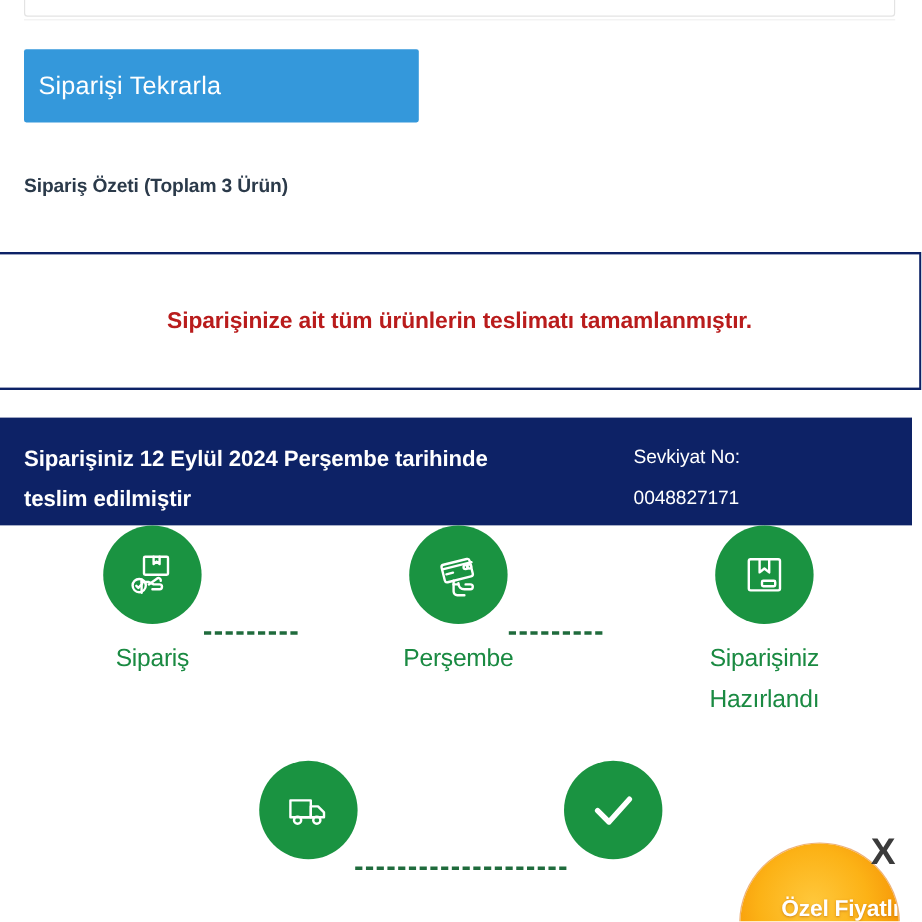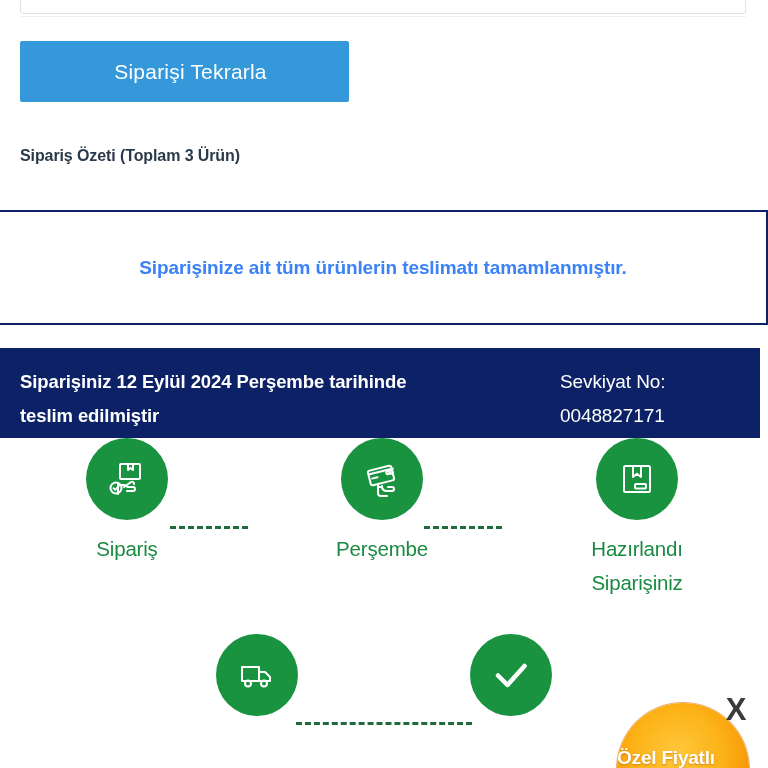--- a/index.html
+++ b/index.html
@@ -39,21 +39,21 @@
     position: absolute;
     left: 20px; top: 41px;
     width: 329px; height: 61px;
     background: #3498db;
     border: none;
     border-radius: 2px;
     color: #ffffff;
     font-size: 21px;
     font-family: "Liberation Sans", sans-serif;
     letter-spacing: .2px;
-    text-align: center;
+    text-align: left;
     line-height: 61px;
     padding: 0 0 0 12px;
     cursor: pointer;
     white-space: nowrap;
   }
 
   
   .section-heading {
     position: absolute;
     left: 20px; top: 147px;
@@ -71,21 +71,21 @@
     width: 770px; height: 115px;
     background: #ffffff;
     border: 2px solid #0d2266;
     display: flex;
     align-items: center;
     justify-content: center;
   }
   .notice-text {
     font-size: 19px;
     font-weight: bold;
-    color: #3b82f6;
+    color: #b91c1c;
     letter-spacing: -.1px;
     text-align: center;
     white-space: nowrap;
   }
 
   
   .ship-panel {
     position: absolute;
     left: 0px; top: 348px;
     width: 760px; height: 420px;
@@ -104,24 +104,23 @@
     left: 20px; top: 17px;
     width: 400px;
     font-size: 18.5px;
     font-weight: bold;
     line-height: 34px;
     letter-spacing: -.1px;
   }
   .ship-no-block {
     position: absolute;
     left: 528px; top: 17px;
-    font-size: 19px;
+    font-size: 16px;
     line-height: 34px;
     letter-spacing: -.1px;
-    margin-left: 32px;
   }
   .ship-no-label { display: block; font-weight: normal; }
   .ship-no-value { display: block; font-weight: normal; }
 
   .ship-body {
     position: relative;
     width: 760px; height: 330px;
     background: #ffffff;
   }
 
@@ -173,21 +172,21 @@
     width: 132px; height: 132px;
     border-radius: 50%;
     background: radial-gradient(circle at 46% 38%, #ffc83c 0%, #fcb216 42%, #f79808 68%, #ef7c06 100%);
     box-shadow: 0 0 0 1px rgba(220,110,10,.55);
     cursor: pointer;
     overflow: hidden;
   }
   .promo-text {
     position: absolute;
     left: 0; right: 0; top: 44px;
-    text-align: left;
+    text-align: right;
     color: #ffffff;
     font-size: 19px;
     font-weight: bold;
     text-shadow: 0 1px 2px rgba(170,80,0,.5);
     letter-spacing: -.2px;
     white-space: nowrap;
   }
   .promo-close {
     position: absolute;
     left: 720px; top: 691px;
@@ -275,22 +274,22 @@
         <div class="step-circle">
           <span>
             <svg width="42" height="42" viewBox="0 0 42 42" fill="none" stroke="#ffffff" stroke-width="2" stroke-linecap="round" stroke-linejoin="round">
               <rect x="8" y="8" width="26" height="26" rx="1.5"></rect>
               <path d="M17 8v11l4-3.2 4 3.2V8"></path>
               <rect x="19" y="26" width="11" height="4.5" rx="1"></rect>
             </svg>
           </span>
         </div>
         <div class="step-label">
+          <span>Siparişiniz</span>
           <span>Hazırlandı</span>
-          <span>Siparişiniz</span>
         </div>
       </div>
 
       <div class="step s4">
         <div class="step-circle">
           <span>
             <svg width="44" height="44" viewBox="0 0 44 44" fill="none" stroke="#ffffff" stroke-width="2" stroke-linecap="round" stroke-linejoin="round">
               <path d="M7 14h17v14H7z"></path>
               <path d="M24 19h6l5 5v4h-11z"></path>
               <circle cx="13" cy="30.5" r="3"></circle>

